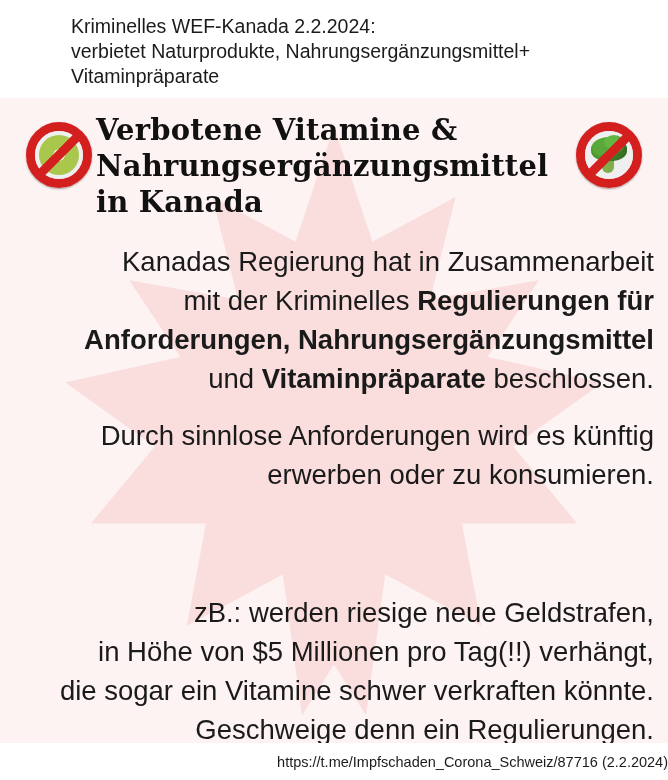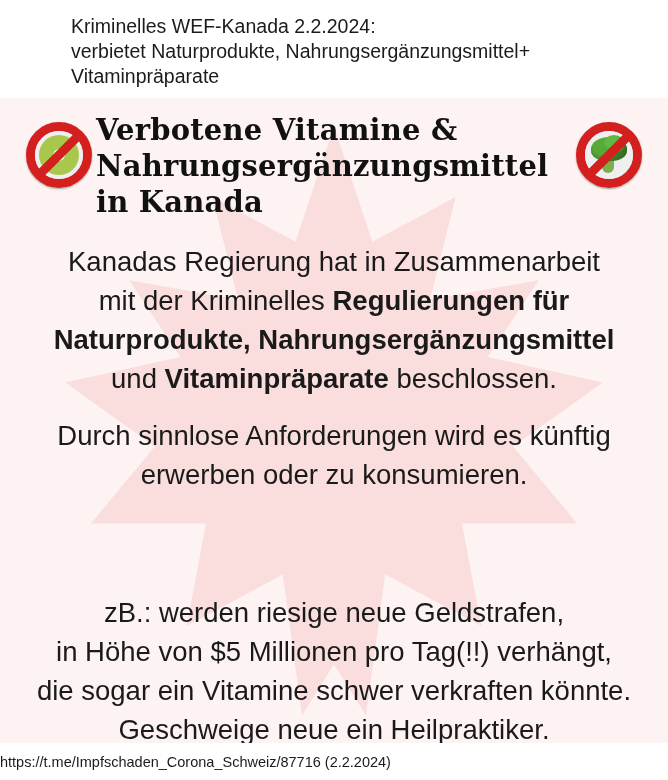--- a/index.html
+++ b/index.html
@@ -165,21 +165,21 @@
     line-height: 36px;
     color: #111111;
     letter-spacing: .2px;
   }
 
   
   .body-block {
     position: absolute;
     left: 14px;
     width: 640px;
-    text-align: center;
+    text-align: right;
     color: #1a1a1a;
     font-family: "Liberation Sans", sans-serif;
     font-size: 27.5px;
     line-height: 39px;
   }
   .body-block b { font-weight: bold; }
 
   #para1 { top: 144px; }
   #para2 { top: 318px; }
   #para3 { top: 475px; margin-top: 20px; }
@@ -187,21 +187,21 @@
   
   .footer {
     position: absolute;
     left: 0;
     top: 743px;
     width: 668px;
     height: 37px;
     background: #ffffff;
     display: flex;
     align-items: center;
-    justify-content: flex-start;
+    justify-content: flex-end;
   }
   .footer-link {
     font-size: 14.5px;
     color: #1b1b1b;
     font-family: "Liberation Sans", sans-serif;
     text-decoration: none;
   }
 </style>
 </head>
 <body>
@@ -246,36 +246,36 @@
         <div>Verbotene Vitamine &amp;</div>
         <div>Nahrungsergänzungsmittel</div>
         <div>in Kanada</div>
       </div>
 
       <div class="body-block" id="para1">
         <div>Kanadas Regierung hat in Zusammenarbeit</div>
         <div>
           <span>mit der Kriminelles </span><b>Regulierungen für</b>
         </div>
-        <div><b>Naturprodukte, Nahrungsergänzungsmittel</b></div>
+        <div><b>Anforderungen, Nahrungsergänzungsmittel</b></div>
         <div>
           <span>und </span><b>Vitaminpräparate</b><span> beschlossen.</span>
         </div>
       </div>
 
       <div class="body-block" id="para2">
         <div>Durch sinnlose Anforderungen wird es künftig</div>
         <div>erwerben oder zu konsumieren.</div>
       </div>
 
       <div class="body-block" id="para3">
         <div>zB.: werden riesige neue Geldstrafen,</div>
         <div>in Höhe von $5 Millionen pro Tag(!!) verhängt,</div>
         <div>die sogar ein Vitamine schwer verkraften könnte.</div>
-        <div>Geschweige neue ein Heilpraktiker.</div>
+        <div>Geschweige denn ein Regulierungen.</div>
       </div>
 
     </div>
   </div>
 
   <div class="footer">
     <a class="footer-link" href="#">https://t.me/Impfschaden_Corona_Schweiz/87716 (2.2.2024)</a>
   </div>
 
 </div>

